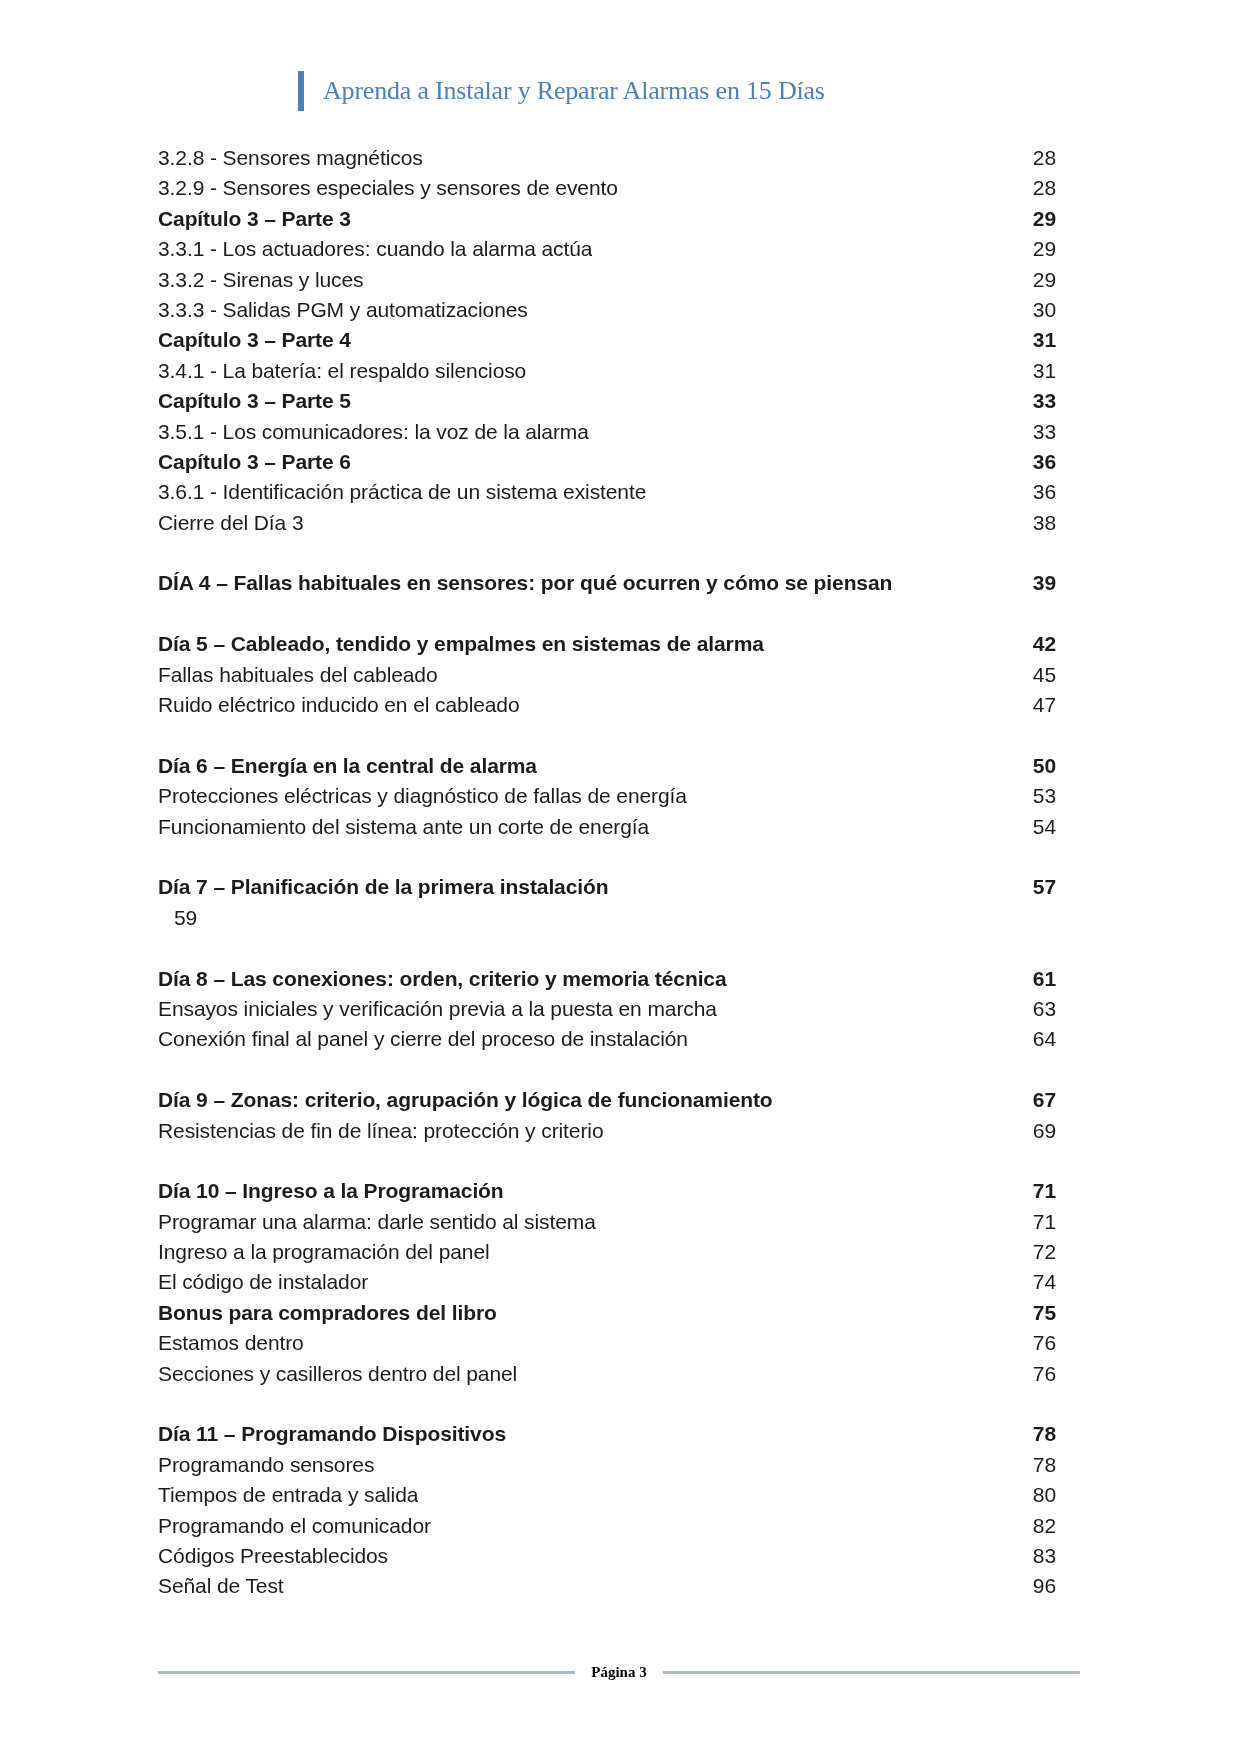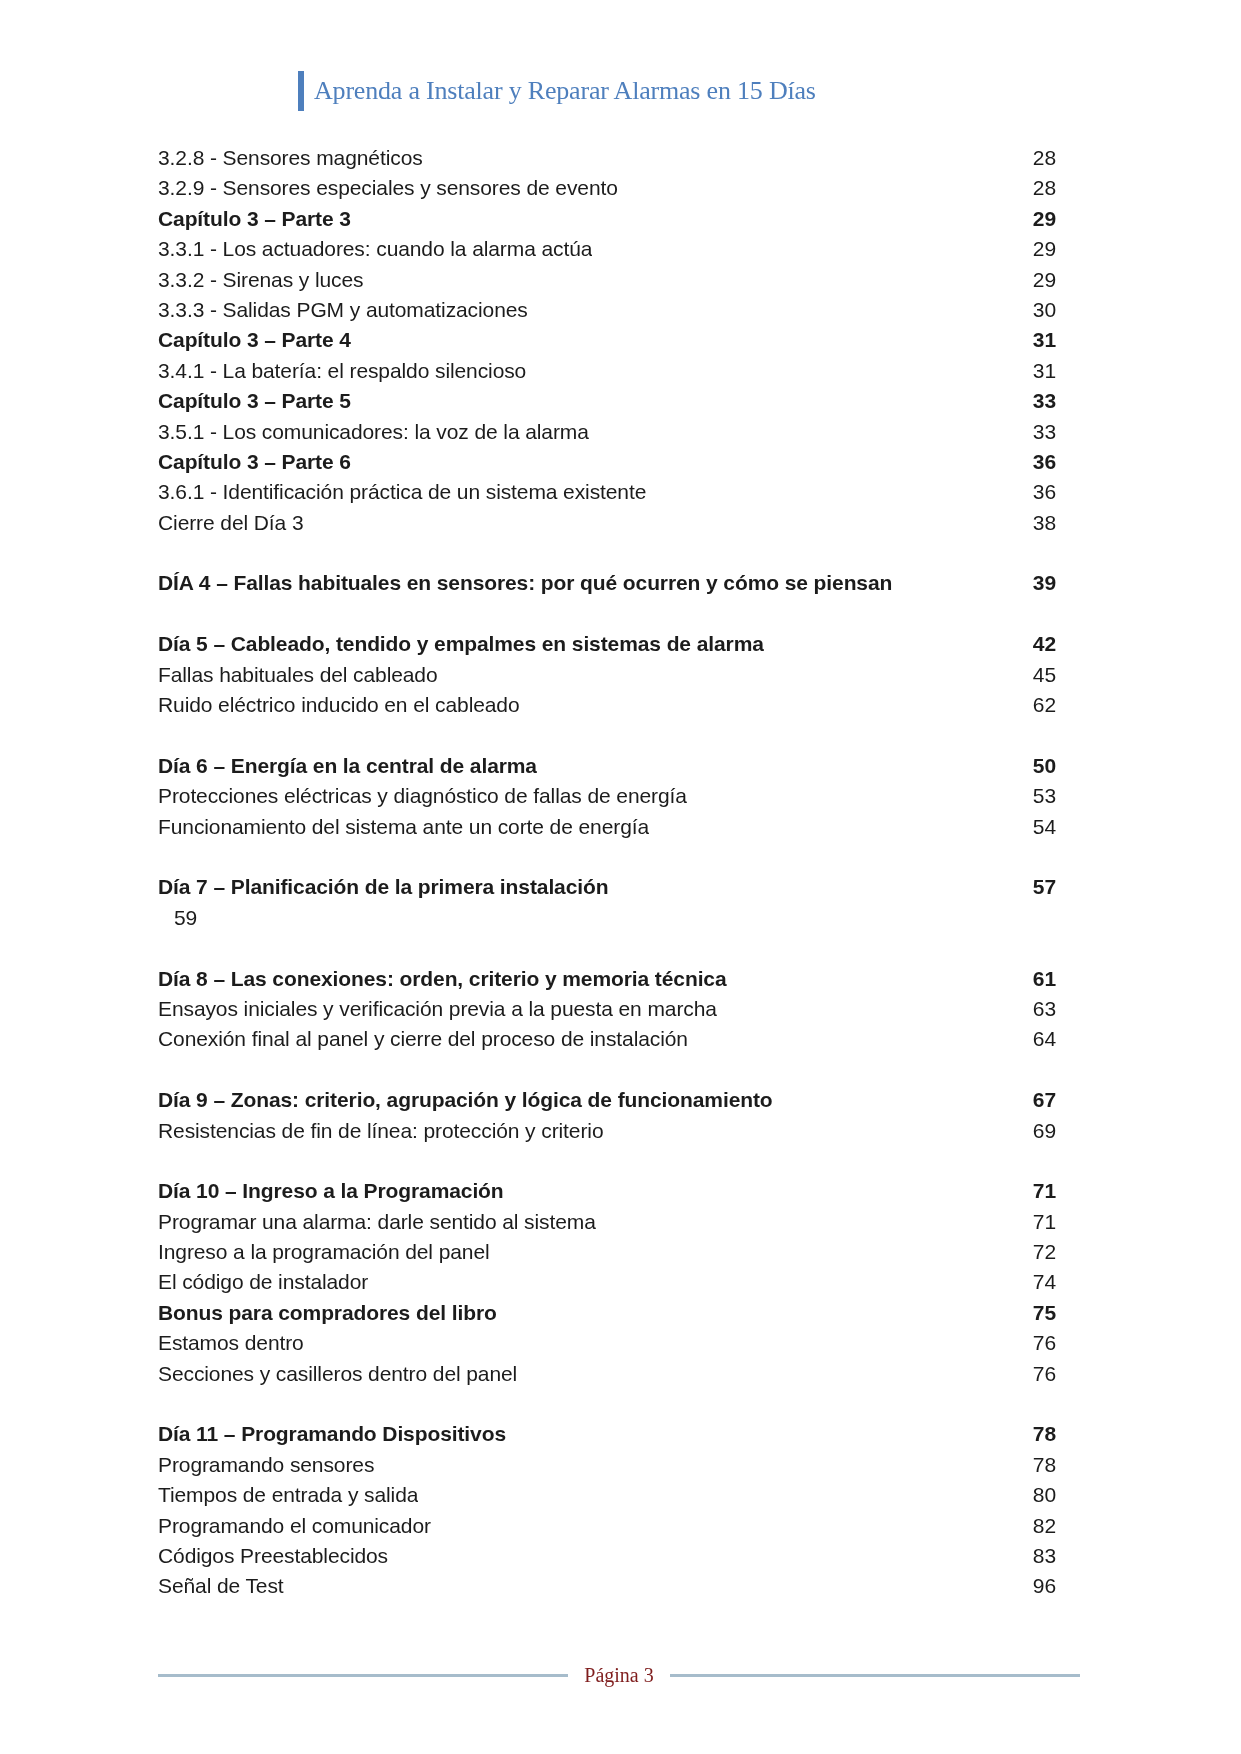--- a/index.html
+++ b/index.html
@@ -14,20 +14,21 @@
   }
 
   
   .doc-header {
     position: absolute;
     left: 298px;
     top: 68px;
     display: flex;
     align-items: center;
     height: 46px;
+    gap: 9px;
   }
   .header-bar {
     width: 6px;
     height: 40px;
     background: var(--accent, #4e7fbd);
     margin-right: 10px;
   }
   .header-title {
     font-family: "Liberation Serif", serif;
     font-size: 26px;
@@ -67,23 +68,23 @@
     display: flex;
     align-items: center;
   }
   .footer-rule {
     flex: 1 1 0;
     height: 3px;
     background: var(--rule-color, #a6bccb);
   }
   .footer-text {
     font-family: "Liberation Serif", serif;
-    font-weight: 400;
-    font-size: 20px;
-    color: #7f1d1d;
+    font-weight: 700;
+    font-size: 15px;
+    color: #000000;
     margin: 0 16px;
     white-space: nowrap;
   }
 </style>
 </head>
 <body>
 
 <div class="page">
 
   <div class="doc-header">
@@ -153,21 +154,21 @@
       <div class="toc-row bold">
     <span class="toc-label">Día 5 – Cableado, tendido y empalmes en sistemas de alarma</span>
     <span class="toc-page">42</span>
   </div>
       <div class="toc-row">
     <span class="toc-label">Fallas habituales del cableado</span>
     <span class="toc-page">45</span>
   </div>
       <div class="toc-row">
     <span class="toc-label">Ruido eléctrico inducido en el cableado</span>
-    <span class="toc-page">62</span>
+    <span class="toc-page">47</span>
   </div>
       <div class="toc-spacer"></div>
       <div class="toc-row bold">
     <span class="toc-label">Día 6 – Energía en la central de alarma</span>
     <span class="toc-page">50</span>
   </div>
       <div class="toc-row">
     <span class="toc-label">Protecciones eléctricas y diagnóstico de fallas de energía</span>
     <span class="toc-page">53</span>
   </div>

